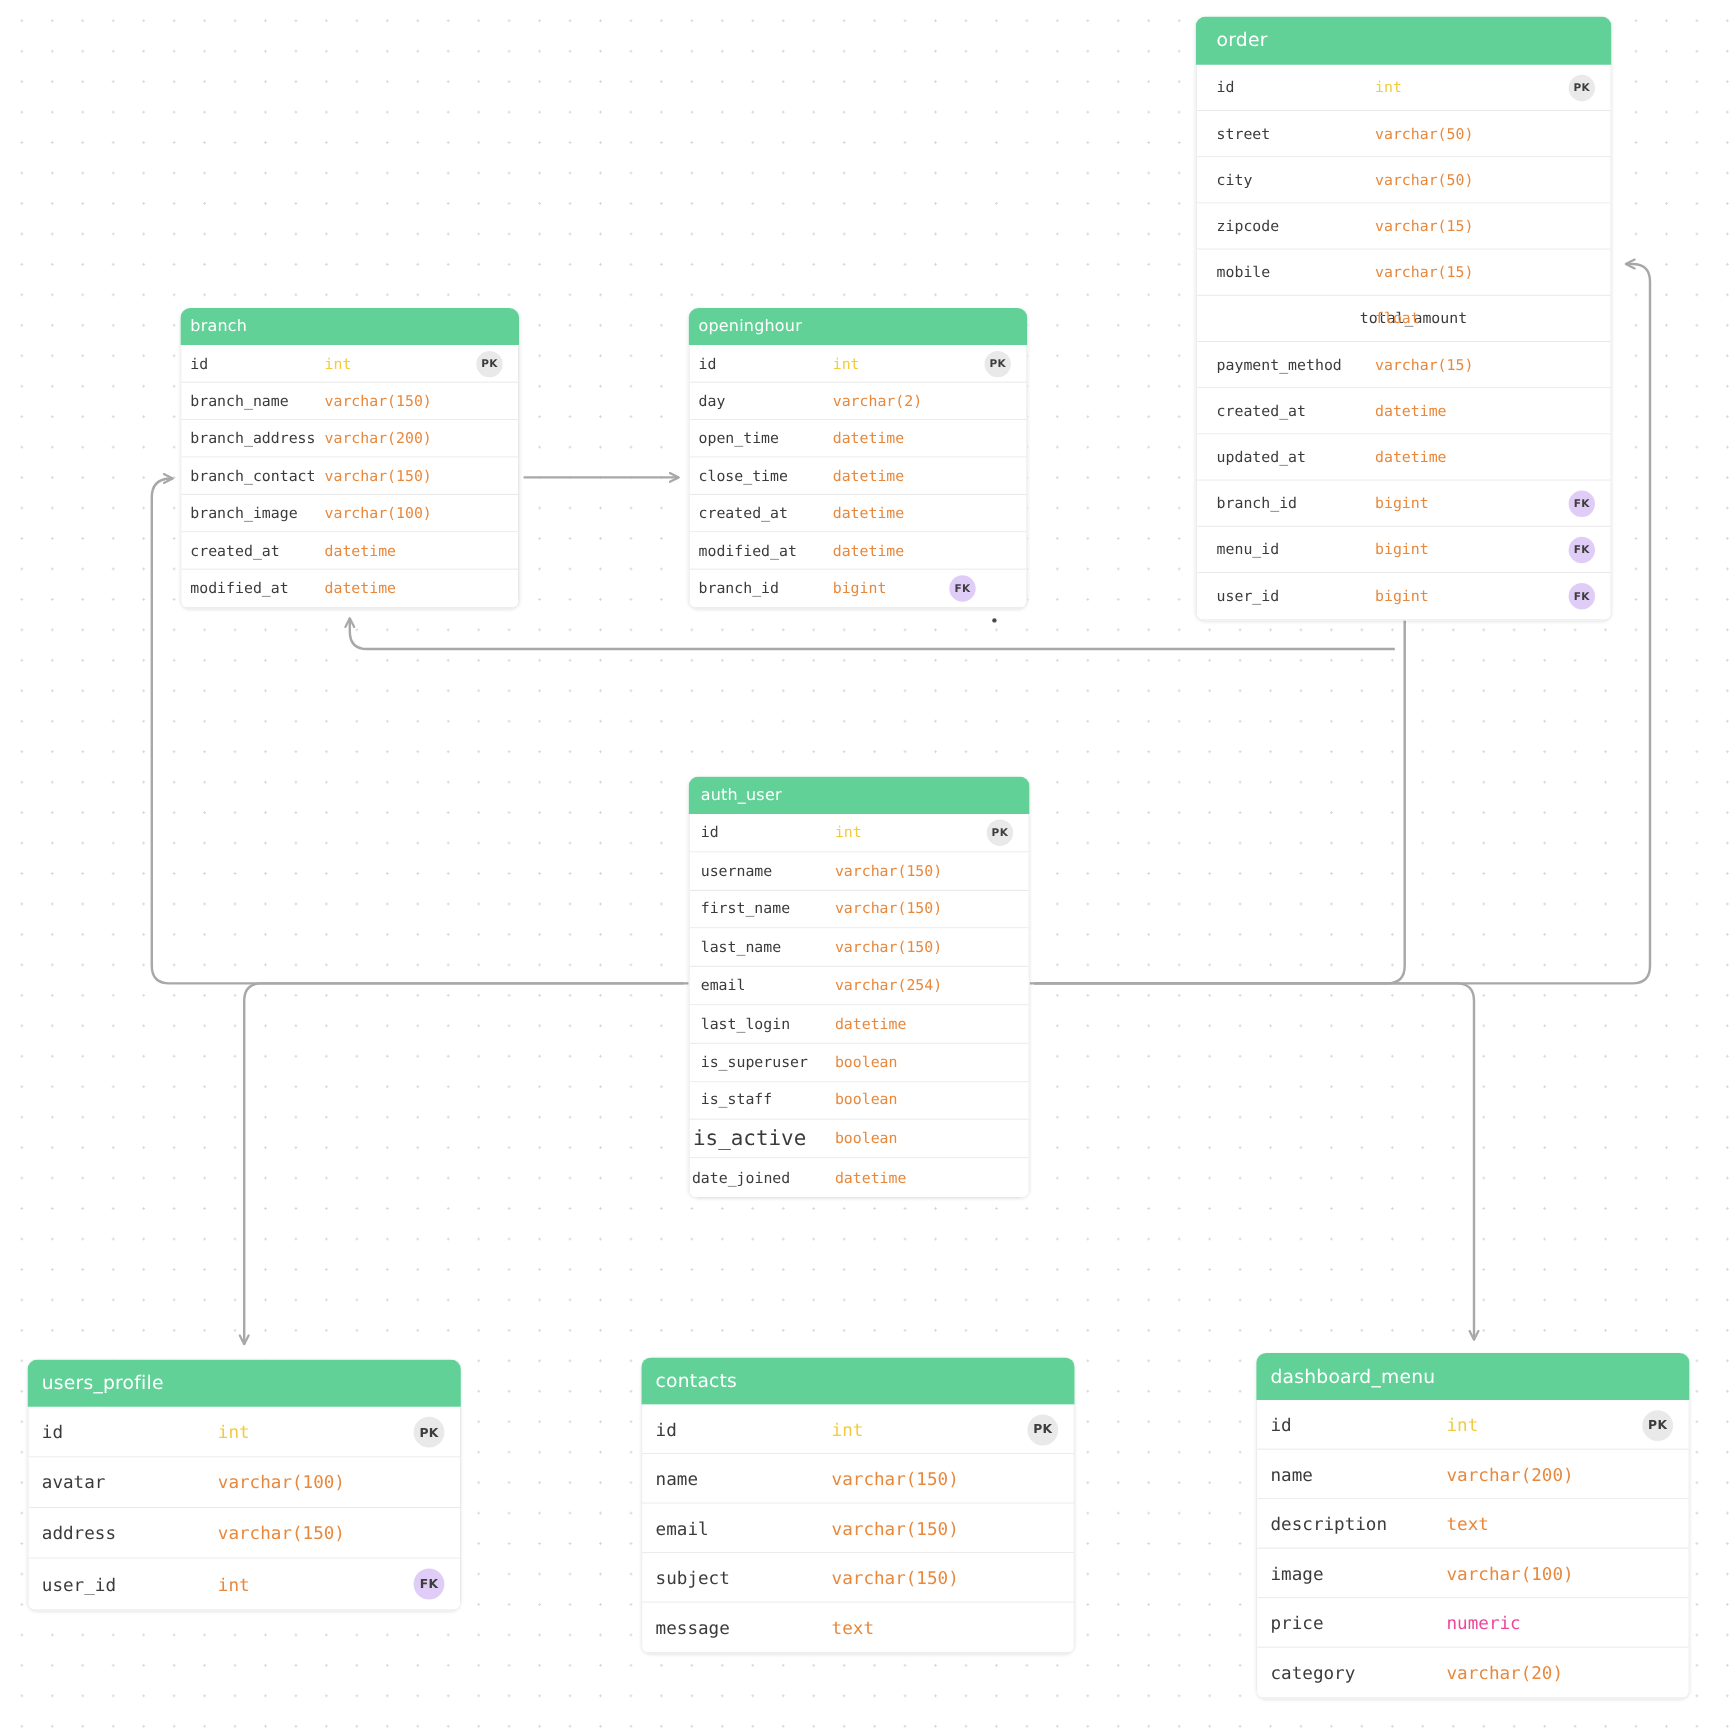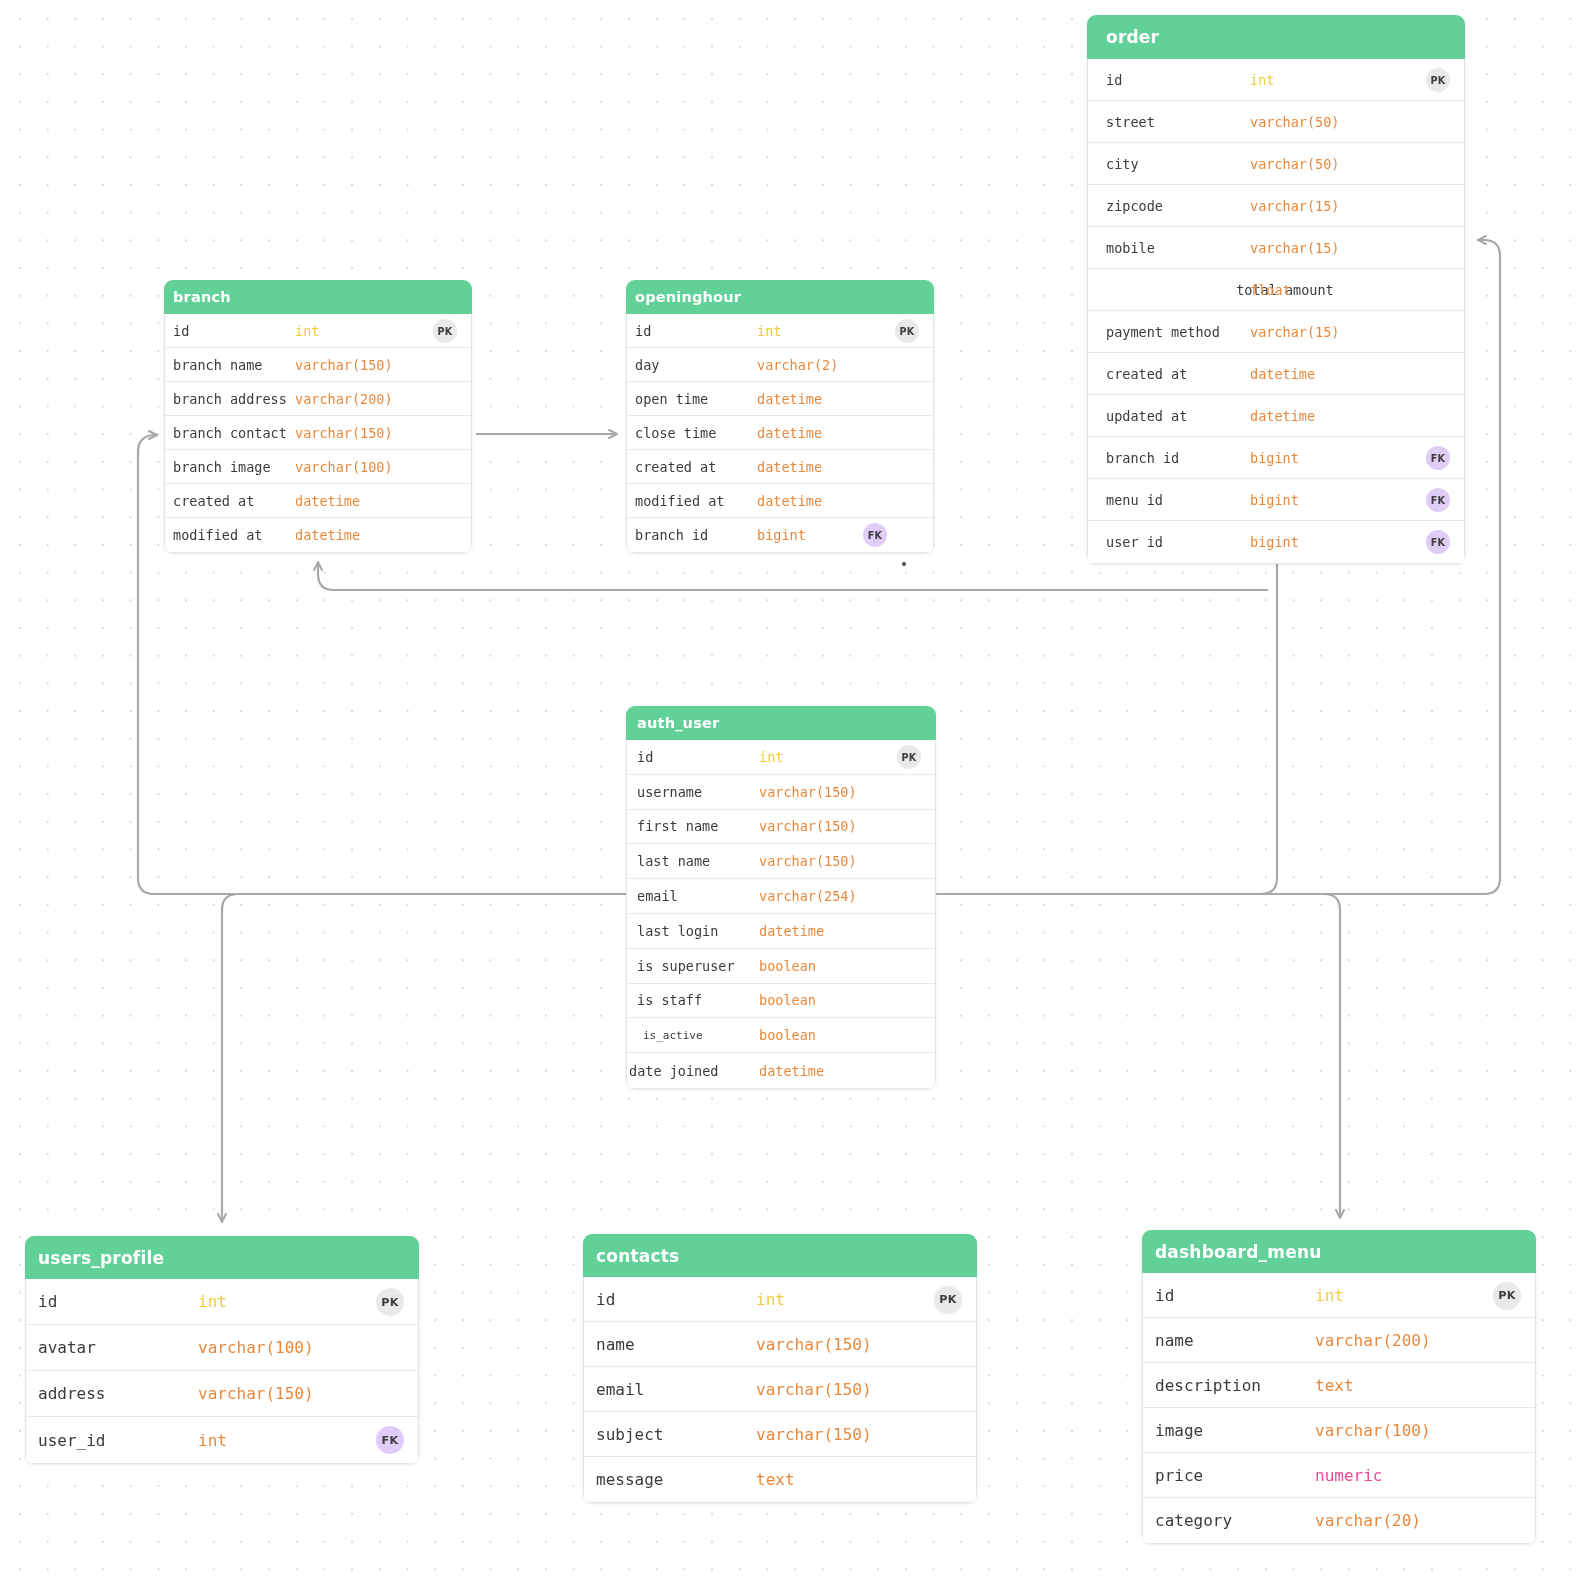--- a/index.html
+++ b/index.html
@@ -20,21 +20,21 @@
     position:absolute;
     background:#ffffff;
     border-radius:9px;
     box-shadow:0 1px 3px rgba(0,0,0,0.10);
     overflow:hidden;
   }
   .tbl-header{
     background:#62d198;
     color:#ffffff;
     font-family:"DejaVu Sans", sans-serif;
-    font-weight:bold;
+    font-weight:normal;
     letter-spacing:0.2px;
     display:flex;
     align-items:center;
     box-sizing:border-box;
   }
   .rows{border:1px solid #e4e4e4;border-top:none;box-sizing:border-box;background:#fff;}
   .row{
     display:flex;
     align-items:center;
     border-bottom:1px solid #e9e9e9;
@@ -256,21 +256,21 @@
           </div>
           <div class="row" style="height: 34.8px;">
             <span class="col-name" style="margin-left: 10px; font-size: 13.5px;">is_superuser</span>
             <span class="col-type t-other" style="position: absolute; left: 132px; font-size: 13.5px; color: rgb(232, 136, 60);">boolean</span>
           </div>
           <div class="row" style="height: 34.8px;">
             <span class="col-name" style="margin-left: 10px; font-size: 13.5px;">is_staff</span>
             <span class="col-type t-other" style="position: absolute; left: 132px; font-size: 13.5px; color: rgb(232, 136, 60);">boolean</span>
           </div>
           <div class="row" style="height: 34.8px;">
-            <span class="col-name" style="margin-left: 16px; font-size: 11px;">is_active</span>
+            <span class="col-name" style="margin-left: 3px; font-size: 19px;">is_active</span>
             <span class="col-type t-other" style="position: absolute; left: 132px; font-size: 13.5px; color: rgb(232, 136, 60);">boolean</span>
           </div>
           <div class="row" style="height: 34.8px;">
             <span class="col-name" style="margin-left: 2px; font-size: 13.5px;">date_joined</span>
             <span class="col-type t-other" style="position: absolute; left: 132px; font-size: 13.5px; color: rgb(232, 136, 60);">datetime</span>
           </div>
         </div>
       </div>
       <div class="table" style="left: 25px; top: 1236px; width: 394px;">
         <div class="tbl-header" style="height: 43px; background: rgb(98, 209, 152); padding-left: 13px; font-size: 17px;">users_profile</div>

